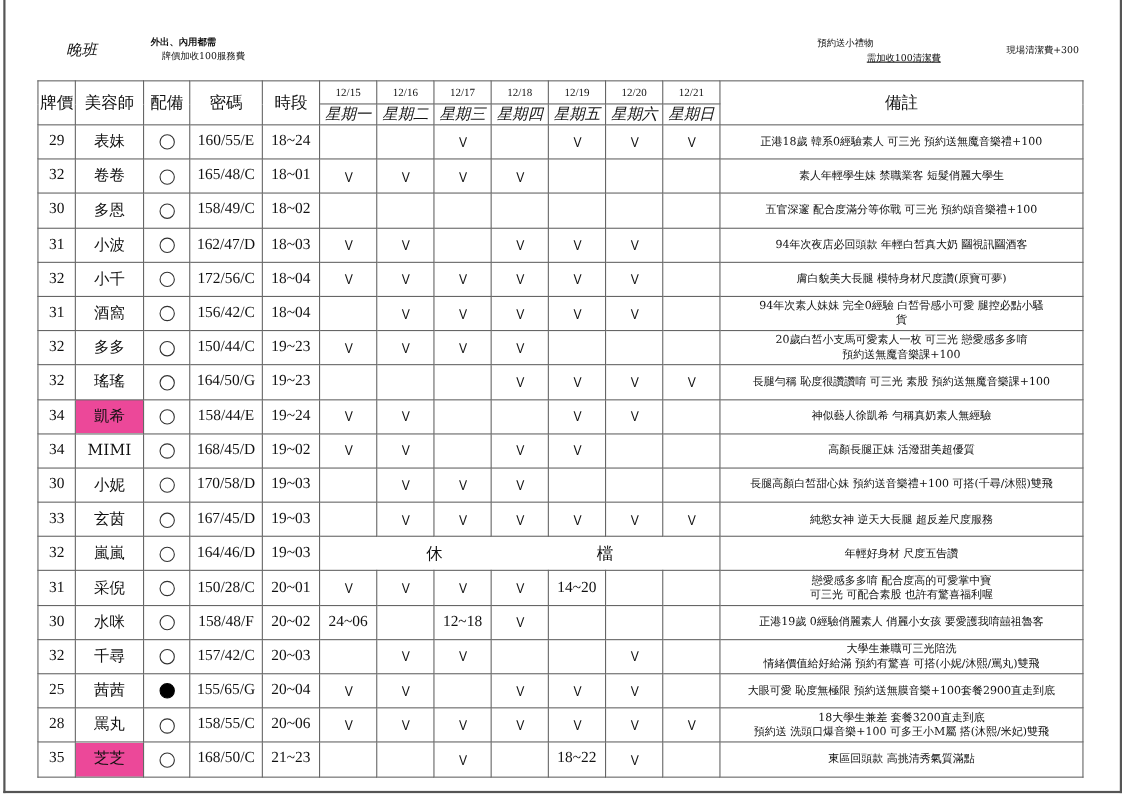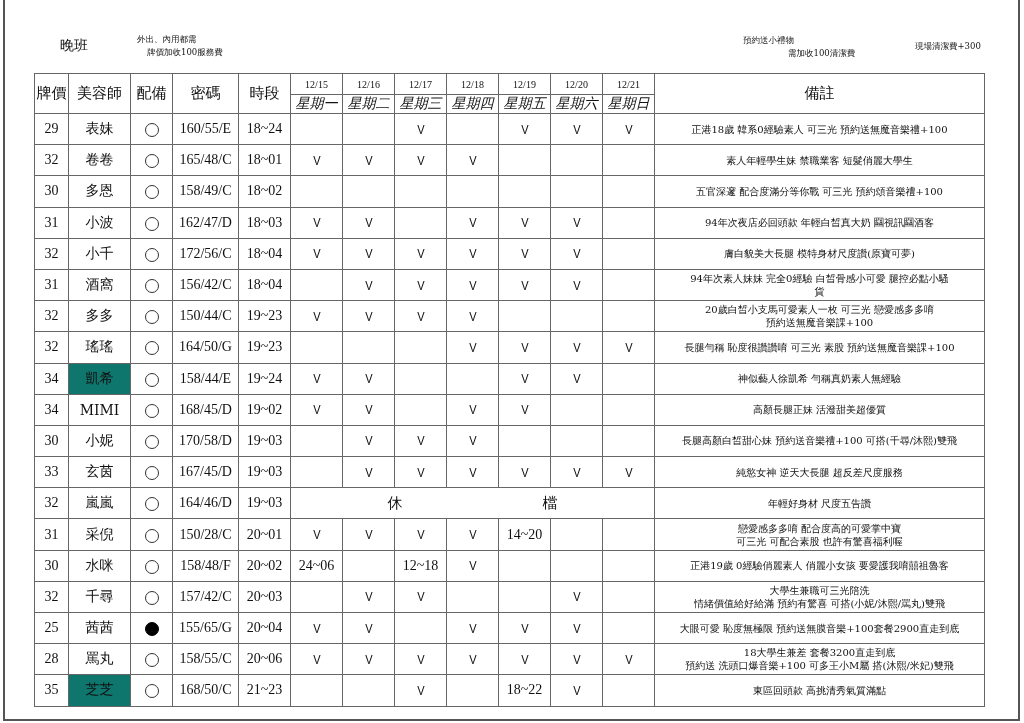--- a/index.html
+++ b/index.html
@@ -14,37 +14,37 @@
   table.sched td, table.sched th { border:1px solid #666; padding:0; text-align:center; vertical-align:middle;
          font-weight:normal; overflow:hidden; white-space:nowrap; }
   th.h2 { font-size:15px; }
   th.date { font-size:10px; height:20px; font-family:"Liberation Serif",serif; }
   th.dow { font-size:14px; height:17px;font-style:italic; }
   td { height:30.2px; font-size:14px; }
   td.num { font-family:"Liberation Serif",serif; font-size:14px; }
   td.pw { font-family:"Liberation Serif",serif; font-size:14px; }
   td.chk { font-family:"Liberation Sans",sans-serif; font-weight:bold; font-size:13px; transform:scaleX(0.85); }
   td.name { font-size:14px; }
-  td.name.gray { background:#0f766e; }
+  td.name.gray { background:#ec4899; }
   td.rem { text-align:left; padding-left:4px; font-size:10px; line-height:13px; white-space:normal; }
   td.rem .ln { display:block; white-space:nowrap; }
   .circ { display:inline-block; width:12px; height:12px; border:1px solid #333; border-radius:50%; vertical-align:middle; }
   .circ.filled { background:#000; border-color:#000; }
   td.off { letter-spacing:0; font-size:15px; }
   td.off span { display:inline-block; }
 </style>
 </head>
 <body>
 
 <div class="page">
-  <div class="hdr-shift" style="left:55px;top:37px;">晚班</div>
-  <div class="hdr-note" style="left:132px;top:33px;">外出、內用都需</div>
+  <div class="hdr-shift" style="left:55px;top:37px;font-style:italic;">晚班</div>
+  <div class="hdr-note" style="left:132px;top:33px;font-weight:bold;">外出、內用都需</div>
   <div class="hdr-note" style="left:142px;top:46px;">牌價加收100服務費</div>
   <div class="hdr-note" style="left:738px;top:34px;text-align:center;">預約送小禮物</div>
-  <div class="hdr-note" style="left:783px;top:47px;">需加收100清潔費</div>
+  <div class="hdr-note" style="left:783px;top:47px;text-decoration:underline;">需加收100清潔費</div>
   <div class="hdr-note" style="left:910px;top:40px;">現場清潔費+300</div>
 </div>
 
 <table class="sched" id="sched">
   <colgroup>
     <col style="width:34px">
       <col style="width:62px">
       <col style="width:42px">
       <col style="width:66px">
       <col style="width:52px">

